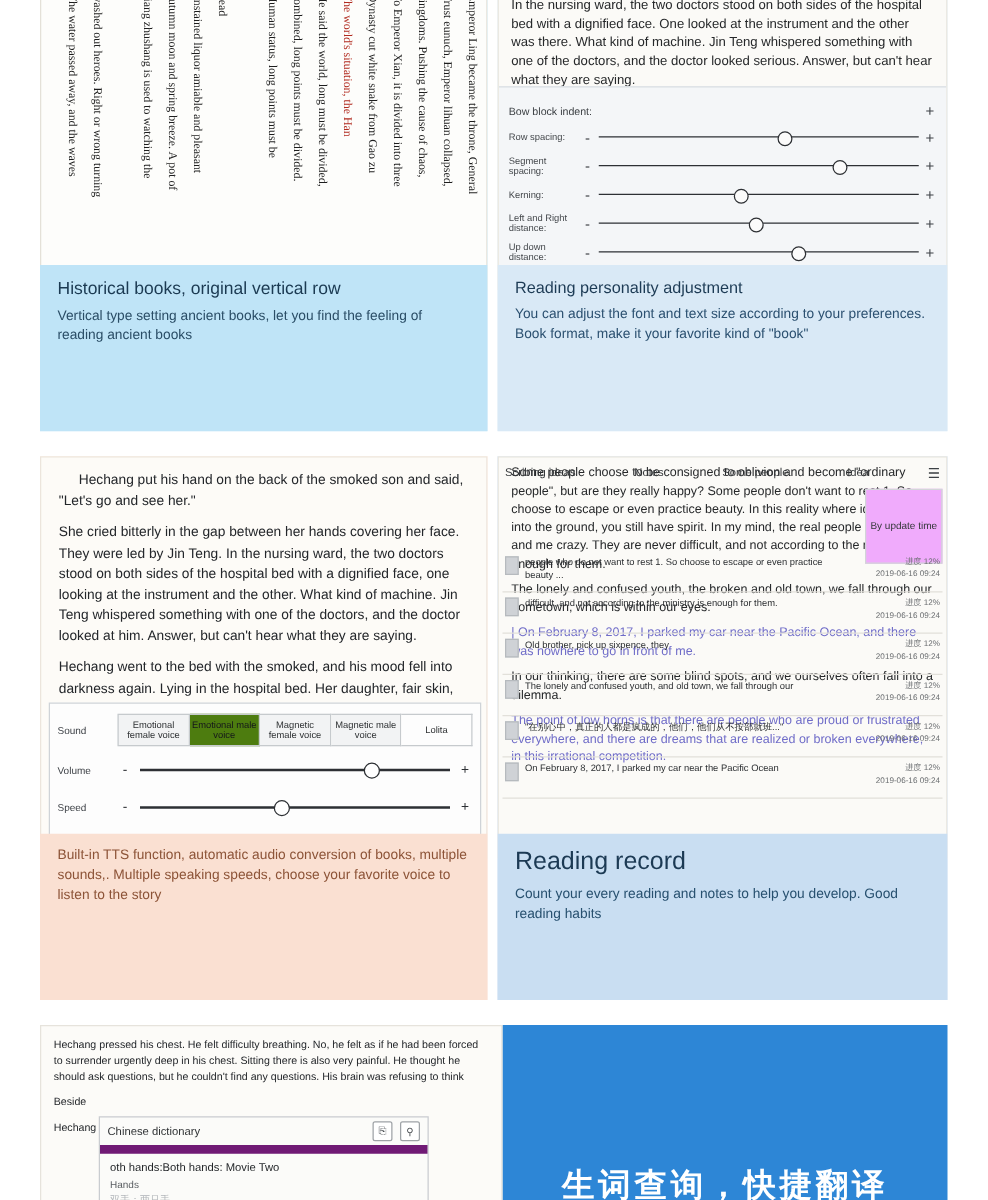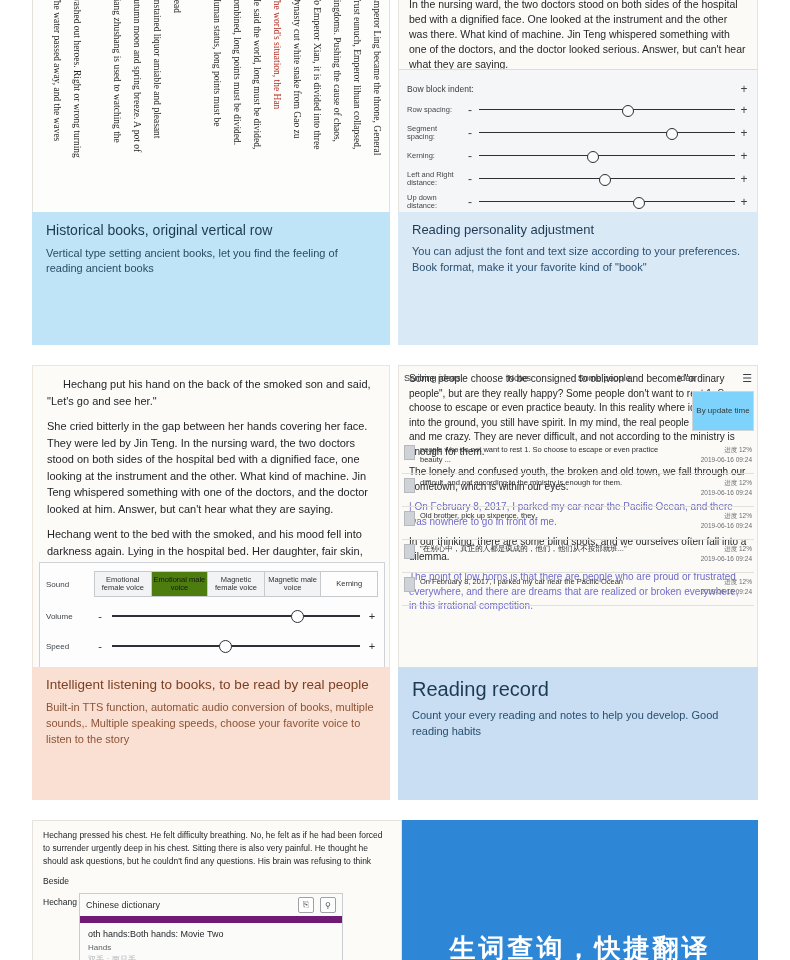--- a/index.html
+++ b/index.html
@@ -78,21 +78,21 @@
   
   #panel-record{left:398px;top:365px;width:360px;height:435px;background:#c9def2;}
   .rec-book{position:absolute;left:0;top:0;width:360px;height:322px;background:#fbfaf7;
             border:1px solid #e6e3dc;box-sizing:border-box;padding:6px 10px;overflow:hidden;}
   .rec-text{font-size:10px;line-height:1.45;color:#26282a;margin:0 0 6px 0;}
   .rec-note{color:#6f6cc8;}
   .rec-overlay{position:absolute;left:4px;top:4px;width:352px;height:250px;}
   .rec-topbar{display:flex;align-items:center;justify-content:space-between;height:18px;
               font-size:9px;color:#34373a;padding:0 2px;}
   .rec-hamburger{font-size:11px;color:#3c4044;}
-  .rec-pill{position:absolute;right:0;top:22px;width:62px;height:40px;background:#7dd3fc;
+  .rec-pill{position:absolute;right:0;top:22px;width:62px;height:60px;background:#f0abfc;
             border:1px solid #d2d5d8;box-sizing:border-box;font-size:8px;color:#34373a;
             display:flex;align-items:center;justify-content:center;text-align:center;line-height:1.25;}
   .rec-list{position:absolute;left:0;top:72px;width:352px;}
   .rec-item{display:flex;align-items:flex-start;border-bottom:1px solid #e2e0da;padding:4px 2px;min-height:24px;}
   .rec-thumb{width:9px;height:13px;background:#cfd2d6;border:1px solid #b6babe;margin-right:5px;flex:0 0 auto;}
   .rec-item-txt{flex:1;font-size:7.5px;line-height:1.35;color:#2b2e31;}
   .rec-meta{width:92px;text-align:right;font-size:6.5px;color:#6a6d70;line-height:1.5;}
   #panel-record .card-caption{background:#c9def2;height:113px;}
   #panel-record .cap-title{color:#1c3a54;font-size:20px;}
   #panel-record .cap-desc{color:#27506f;}
@@ -222,21 +222,21 @@
       <p class="tts-p">Hechang went to the bed with the smoked, and his mood fell into darkness again. Lying in the hospital bed. Her daughter, fair skin, round face, pink lips-however, she was heavy</p>
 
       <div class="tts-panel">
         <div class="tts-row tall">
           <span class="tts-rlab">Sound</span>
           <span class="seg">
             <span class="seg-item">Emotional female voice</span>
             <span class="seg-item on">Emotional male voice</span>
             <span class="seg-item">Magnetic female voice</span>
             <span class="seg-item">Magnetic male voice</span>
-            <span class="seg-item plain">Kerning</span>
+            <span class="seg-item plain">Lolita</span>
           </span>
         </div>
 
 
         <div class="tts-row">
           <span class="tts-rlab">Volume</span>
           <span class="sm">-</span>
           <span class="tts-slider">
               <span class="tts-knob" style="left:72%"></span>
             </span>
@@ -247,21 +247,20 @@
           <span class="tts-rlab">Speed</span>
           <span class="sm">-</span>
           <span class="tts-slider">
               <span class="tts-knob" style="left:43%"></span>
             </span>
           <span class="sm">+</span>
         </div>
       </div>
     </div>
     <div class="card-caption">
-      <p class="cap-title">Intelligent listening to books, to be read by real people</p>
       <p class="cap-desc">Built-in TTS function, automatic audio conversion of books, multiple sounds,. Multiple speaking speeds, choose your favorite voice to listen to the story</p>
     </div>
   </div>
 
   <div class="card" id="panel-record">
     <div class="rec-book">
       <p class="rec-text">Some people choose to be consigned to oblivion and become "ordinary people", but are they really happy? Some people don't want to rest 1. So choose to escape or even practice beauty. In this reality where ideal falls into the ground, you still have spirit. In my mind, the real people are all me and me crazy. They are never difficult, and not according to the ministry is enough for them.</p>
       <p class="rec-text">The lonely and confused youth, the broken and old town, we fall through our hometown, which is within our eyes.</p>
       <p class="rec-text rec-note">| On February 8, 2017, I parked my car near the Pacific Ocean, and there was nowhere to go in front of me.</p>
       <p class="rec-text">In our thinking, there are some blind spots, and we ourselves often fall into a dilemma.</p>
@@ -299,20 +298,28 @@
         <div class="rec-item">
           <span class="rec-thumb"></span>
           <span class="rec-item-txt">Old brother, pick up sixpence, they</span>
           <span class="rec-meta">
             <span>进度 12%</span><br>
             <span>2019-06-16 09:24</span>
           </span>
         </div>
         <div class="rec-item">
           <span class="rec-thumb"></span>
+          <span class="rec-item-txt">The lonely and confused youth, and old town, we fall through our</span>
+          <span class="rec-meta">
+            <span>进度 12%</span><br>
+            <span>2019-06-16 09:24</span>
+          </span>
+        </div>
+        <div class="rec-item">
+          <span class="rec-thumb"></span>
           <span class="rec-item-txt">"在别心中，真正的人都是疯成的，他们，他们从不按部就班..."</span>
           <span class="rec-meta">
             <span>进度 12%</span><br>
             <span>2019-06-16 09:24</span>
           </span>
         </div>
         <div class="rec-item">
           <span class="rec-thumb"></span>
           <span class="rec-item-txt">On February 8, 2017, I parked my car near the Pacific Ocean</span>
           <span class="rec-meta">

